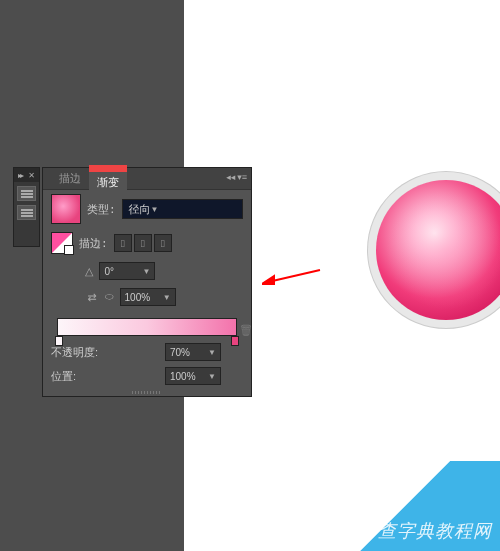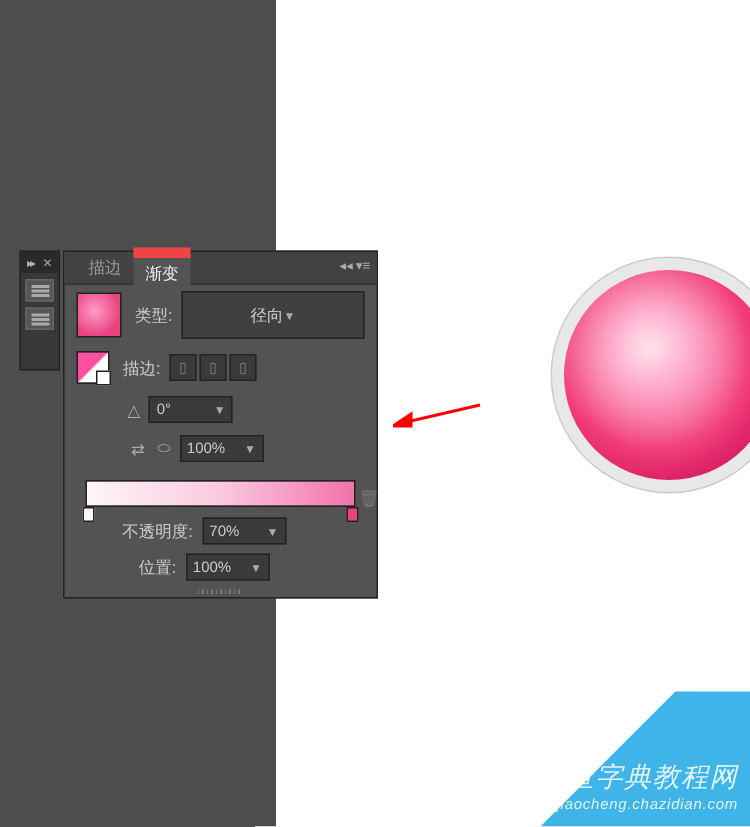--- a/index.html
+++ b/index.html
@@ -14,34 +14,34 @@
 .panel { position: absolute; left: 42px; top: 167px; width: 210px; background: #535353; border: 1px solid #222; font-size: 11px; color: #ccc; }
 .panel-header { height: 22px; background: #424242; display: flex; align-items: center; padding-left: 8px; border-bottom: 1px solid #333; }
 .tab { padding: 3px 8px; color: #999; cursor: pointer; }
 .tab.active { background: #535353; color: #eee; border-top: 7px solid #ef4444; }
 .panel-menu { position: absolute; right: 4px; top: 4px; display: flex; gap: 2px; }
 .menu-ic { color: #aaa; font-size: 9px; }
 .row { display: flex; align-items: center; padding: 4px 8px; gap: 6px; }
 .swatch-lg { width: 30px; height: 30px; background: radial-gradient(circle at 40% 40%, #ff9cc8, #e8447f 70%); border: 1px solid #222; }
 .swatch-sm { width: 22px; height: 22px; background: linear-gradient(135deg, #ff4fa0 48%, #fff 52%); border: 1px solid #222; position: relative; }
 .swatch-sm::after { content: ''; position: absolute; right: -2px; bottom: -2px; width: 8px; height: 8px; background: #fff; border: 1px solid #222; }
-.lbl { color: #ccc; min-width: 28px; text-align: right; }
-.dropdown { flex: 1; height: 32px; background: #404040; border: 1px solid #222; display: flex; align-items: center; padding: 0 6px; justify-content: center; }
+.lbl { color: #ccc; min-width: 28px; text-align: right; font-family: Liberation Mono, monospace; }
+.dropdown { flex: 1; height: 20px; background: #0f172a; border: 1px solid #222; display: flex; align-items: center; padding: 0 6px; justify-content: flex-start; }
 .dd-arrow { color: #aaa; font-size: 8px; }
 .dd-sm { width: 56px; height: 18px; background: #3a3a3a; border: 1px solid #222; display: flex; align-items: center; padding: 0 4px; justify-content: space-between; font-size: 10px; }
 .icon-row { display: flex; gap: 2px; }
 .icon-btn { width: 18px; height: 18px; background: #3a3a3a; border: 1px solid #222; display: flex; align-items: center; justify-content: center; color: #888; font-size: 9px; }
 .reverse-ic { width: 14px; height: 14px; display: flex; align-items: center; justify-content: center; color: #aaa; font-size: 11px; }
 .slider-area { padding: 8px 14px 4px; position: relative; }
 .gradient-bar { height: 18px; background: linear-gradient(90deg, #fdf5f9 0%, #fbc9df 50%, #f372ab 100%); border: 1px solid #222; position: relative; }
 .stop { position: absolute; width: 8px; height: 10px; bottom: -11px; border: 1px solid #222; }
 .stop.left { left: -3px; background: #fdf5f9; }
 .stop.right { right: -3px; background: #e8447f; }
 .trash { position: absolute; right: -2px; top: 14px; color: #777; font-size: 11px; }
-.num-row { display: flex; align-items: center; justify-content: center; padding: 3px 30px 3px 8px; gap: 6px; }
+.num-row { display: flex; align-items: center; justify-content: space-between; padding: 3px 30px 3px 8px; gap: 6px; }
 .num-lbl { color: #ccc; font-size: 11px; }
 .grip { height: 8px; display: flex; justify-content: center; align-items: center; }
 .grip span { width: 30px; height: 3px; background: repeating-linear-gradient(90deg, #777 0 1px, transparent 1px 3px); }
 .arrow { position: absolute; left: 262px; top: 266px; width: 60px; height: 20px; }
 .arrow-line { stroke: #ff0000; stroke-width: 2; fill: #ff0000; }
 .orb { position: absolute; right: -16px; top: 180px; width: 140px; height: 140px; border-radius: 50%; background: radial-gradient(circle at 42% 38%, #fff 0%, #ffc0d8 18%, #f13b7a 55%, #d81e61 78%, #f8a8c6 100%); box-shadow: 0 0 0 8px #e8e8e8, 0 0 0 9px #ccc; }
 .orb::before { content: ''; position: absolute; inset: 0; border-radius: 50%; background: radial-gradient(circle at 50% 50%, rgba(255,150,190,0.4) 0%, transparent 60%); }
 .corner { position: absolute; right: 0; bottom: 0; width: 180px; height: 90px; background: linear-gradient(135deg, transparent 48%, #3eb4e8 48.5%); }
 .watermark { position: absolute; right: 8px; bottom: 8px; color: rgba(255,255,255,0.85); font-size: 18px; text-align: right; line-height: 1.3; letter-spacing: 1px; font-style: italic; }
 .watermark .sub { font-size: 10px; display: block; letter-spacing: 0.5px; }
@@ -142,14 +142,13 @@
 <svg class="arrow" viewBox="0 0 60 20">
   <line class="arrow-line" x1="58" y1="4" x2="6" y2="16"></line>
   <polygon class="arrow-line" points="0,18 12,10 12,18"></polygon>
 </svg>
 
 <div class="orb"></div>
 
 <div class="corner"></div>
 <div class="watermark">
   <span>查字典教程网</span>
-  <span class="sub">jiaocheng.chazidian.com</span>
 </div>
 
 </body></html>

